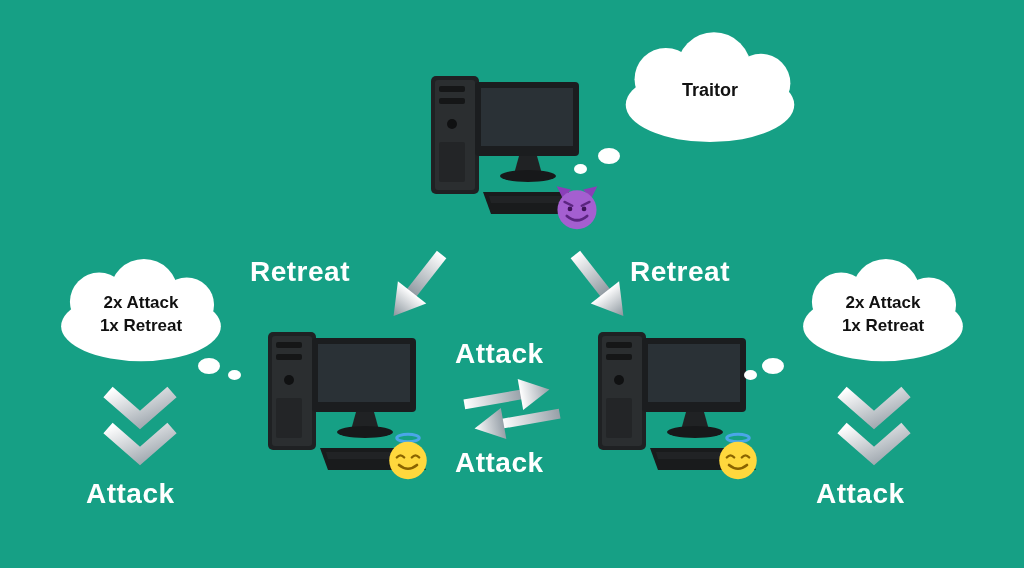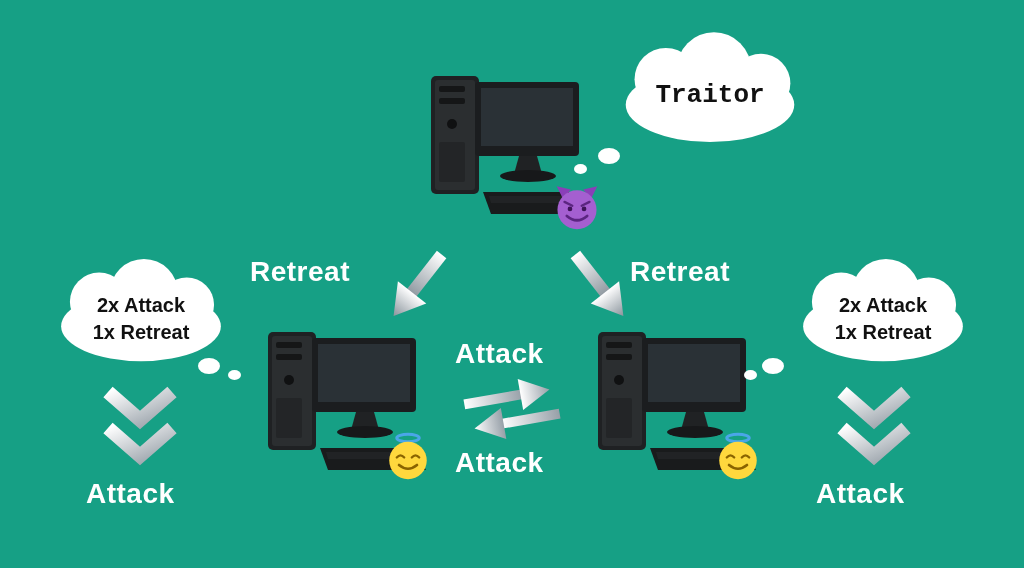--- a/index.html
+++ b/index.html
@@ -19,22 +19,22 @@
     letter-spacing: .5px;
     text-align: left;
     white-space: nowrap;
   }
   .cloud-text {
     color: #111111;
     font-weight: 600;
     text-align: center;
     line-height: 1.35;
   }
-  .traitor-text { font-size: 26px; font-family: Liberation Mono, monospace; }
-  .small-cloud-text { font-size: 20px; }
+  .traitor-text { font-size: 18px; }
+  .small-cloud-text { font-size: 17px; }
   .bubble {
     position: absolute;
     background: #ffffff;
     border-radius: 50%;
   }
   svg { display:block; }
   .computer-svg { width: 100%; height: 100%; }
   .rot-left  { transform: rotate(38deg); }
   .rot-right { transform: rotate(-38deg); }
   .rot-swap  { transform: rotate(-10deg); }

